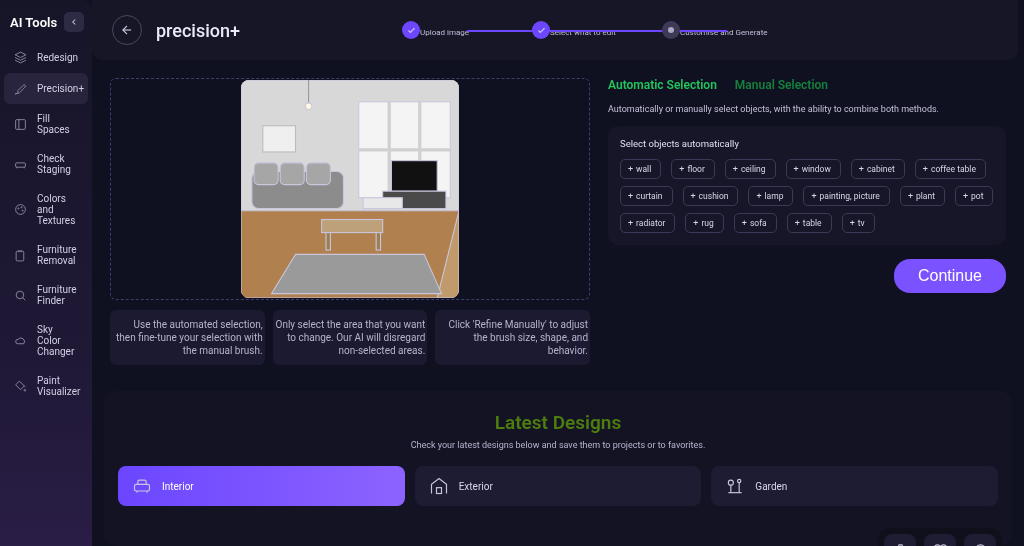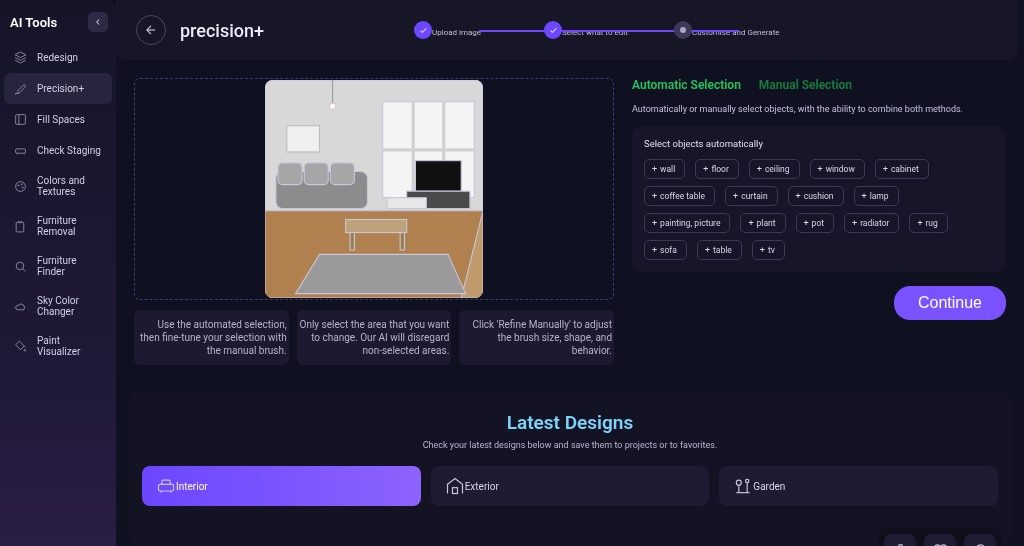--- a/index.html
+++ b/index.html
@@ -9,21 +9,21 @@
     color: #e6e6f0;
     width: 1024px;
     height: 546px;
     overflow: hidden;
     font-size: 11px;
   }
   .app { display: flex; height: 100%; }
 
   
   .sidebar {
-    width: 116px;
+    width: 92px;
     background: linear-gradient(180deg,#161528 0%,#201937 70%,#2a1d46 100%);
     border-top-right-radius: 10px;
     padding: 8px 0;
     flex-shrink: 0;
   }
   .sidebar-header {
     display: flex; align-items: center; justify-content: space-between;
     padding: 4px 8px 10px 10px;
   }
   .sidebar-title { font-weight: 600; font-size: 13px; color: #fff; }
@@ -106,26 +106,26 @@
   .continue-btn {
     background:#7a52ff; color:#fff; border:none; border-radius:16px;
     padding:8px 24px; font-size:16px; font-weight:500; cursor:pointer;
   }
 
   
   .latest {
     margin:26px 12px 0 12px; background:#141324; border-radius:12px; padding:20px 14px 40px;
     position:relative;
   }
-  .latest h2 { text-align:center; font-size:19px; font-weight:600; color:#7dd3fc; }
+  .latest h2 { text-align:center; font-size:19px; font-weight:600; color:#4d7c0f; }
   .latest-sub { text-align:center; font-size:9px; color:#b7b4cd; margin-top:6px; margin-bottom:16px;}
   .cat-row { display:flex; gap:10px; }
   .cat {
     flex:1; background:#1e1c33; border-radius:8px; padding:10px 14px;
-    display:flex; align-items:center; cursor:pointer;
+    display:flex; align-items:center; gap:10px; cursor:pointer;
     font-size:10px; color:#d9d7eb;
   }
   .cat.active { background:linear-gradient(90deg,#6b46ff,#8d63ff); color:#fff; }
   .cat-icon { display:inline-flex; }
 
   .fab-row {
     position:absolute; right:10px; bottom:-26px;
     display:flex; gap:8px;
     background:#100f1c; padding:6px; border-radius:12px;
   }

